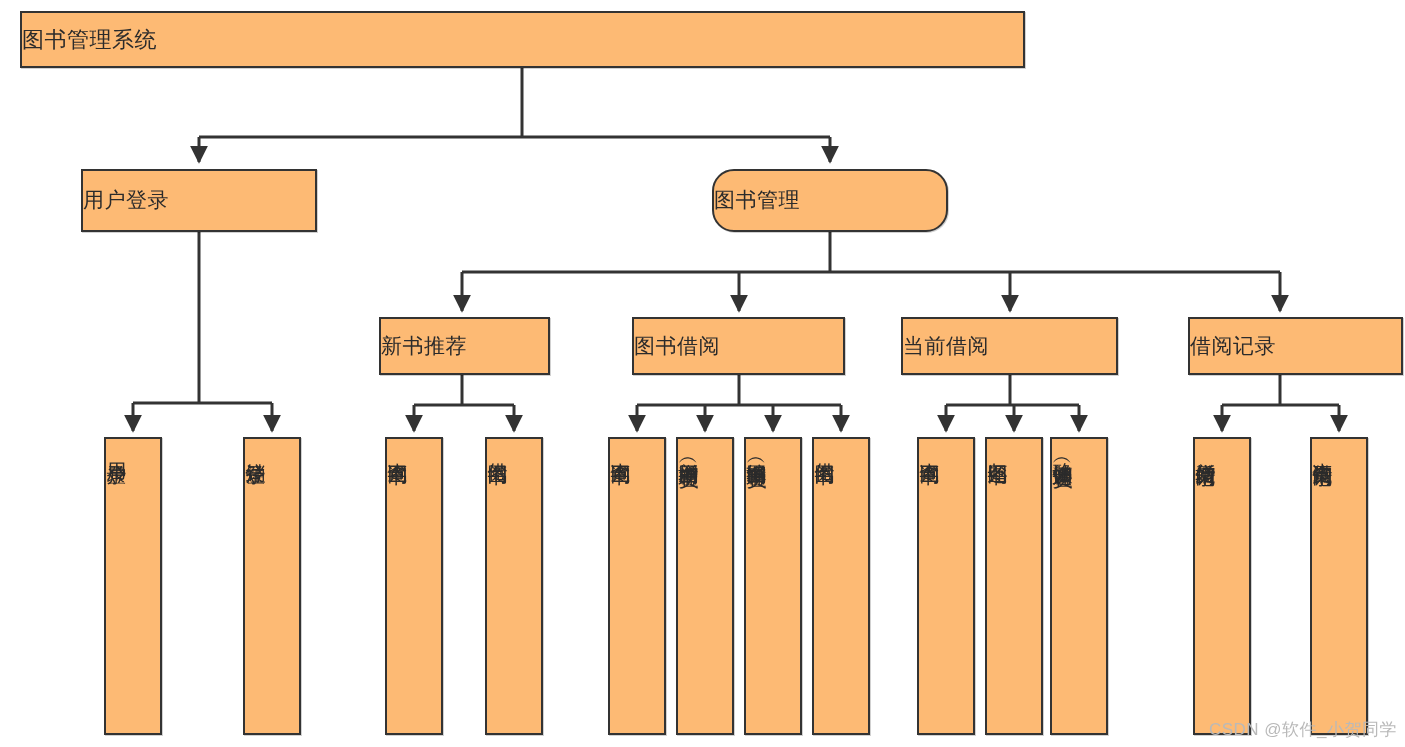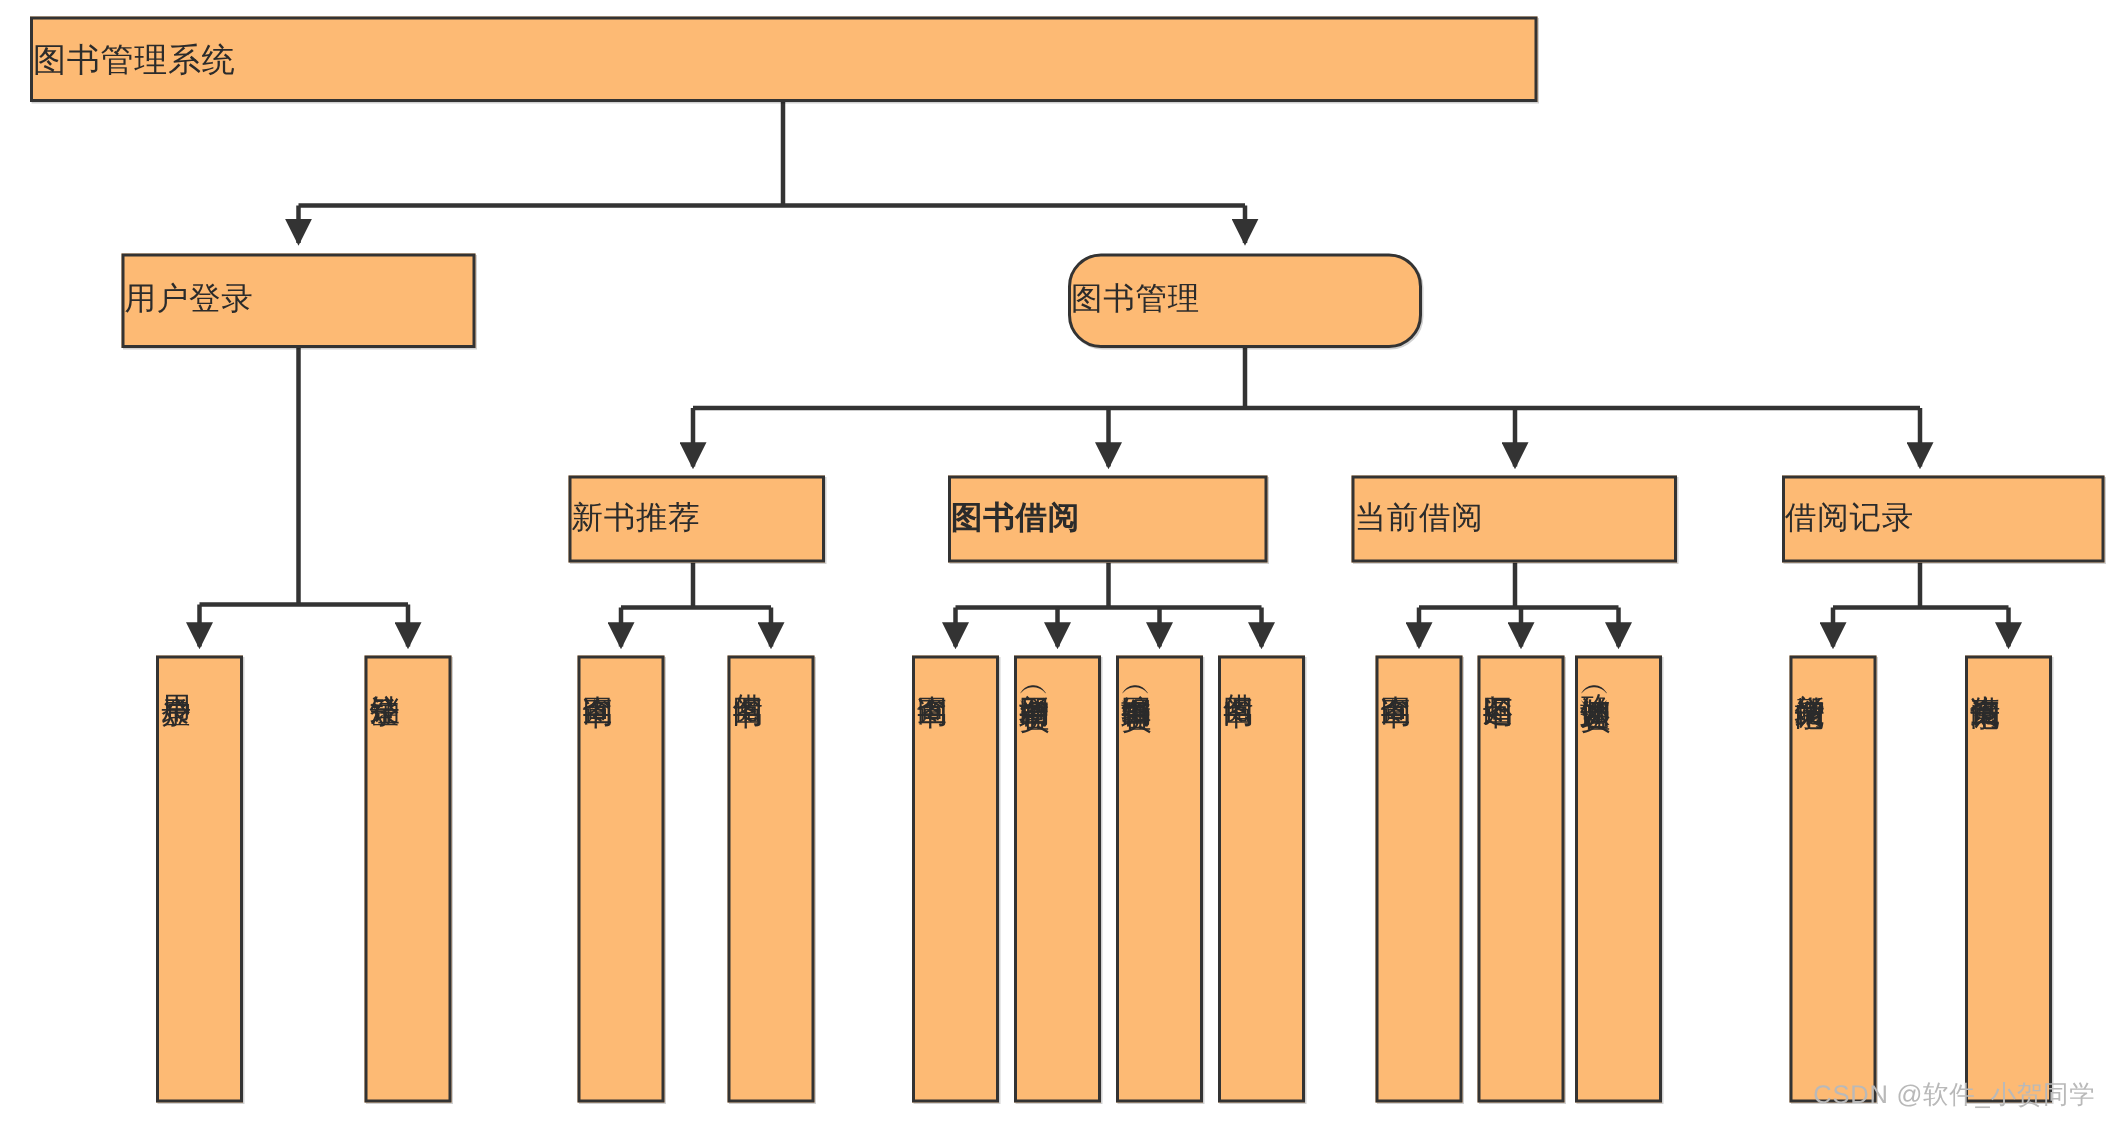--- a/index.html
+++ b/index.html
@@ -133,21 +133,21 @@
   <div class="node horiz" style="left:81px; top:169px; width:236px; height:63px;">
     <span class="label">用户登录</span>
   </div>
   <div class="node horiz" style="left:712px; top:169px; width:236px; height:63px;border-radius:22px;">
     <span class="label">图书管理</span>
   </div>
 
   <div class="node horiz" style="left:363px; top:317px; width:171px; height:58px;margin-left:16px;">
     <span class="label">新书推荐</span>
   </div>
-  <div class="node horiz" style="left:632px; top:317px; width:213px; height:58px;font-weight:bold;">
+  <div class="node horiz" style="left:632px; top:317px; width:213px; height:58px;">
     <span class="label">图书借阅</span>
   </div>
   <div class="node horiz" style="left:901px; top:317px; width:217px; height:58px;">
     <span class="label">当前借阅</span>
   </div>
   <div class="node horiz" style="left:1172px; top:317px; width:215px; height:58px;margin-left:16px;">
     <span class="label">借阅记录</span>
   </div>
 
   <div class="node vert" style="left:104px; top:437px; width:58px; height:298px;">

